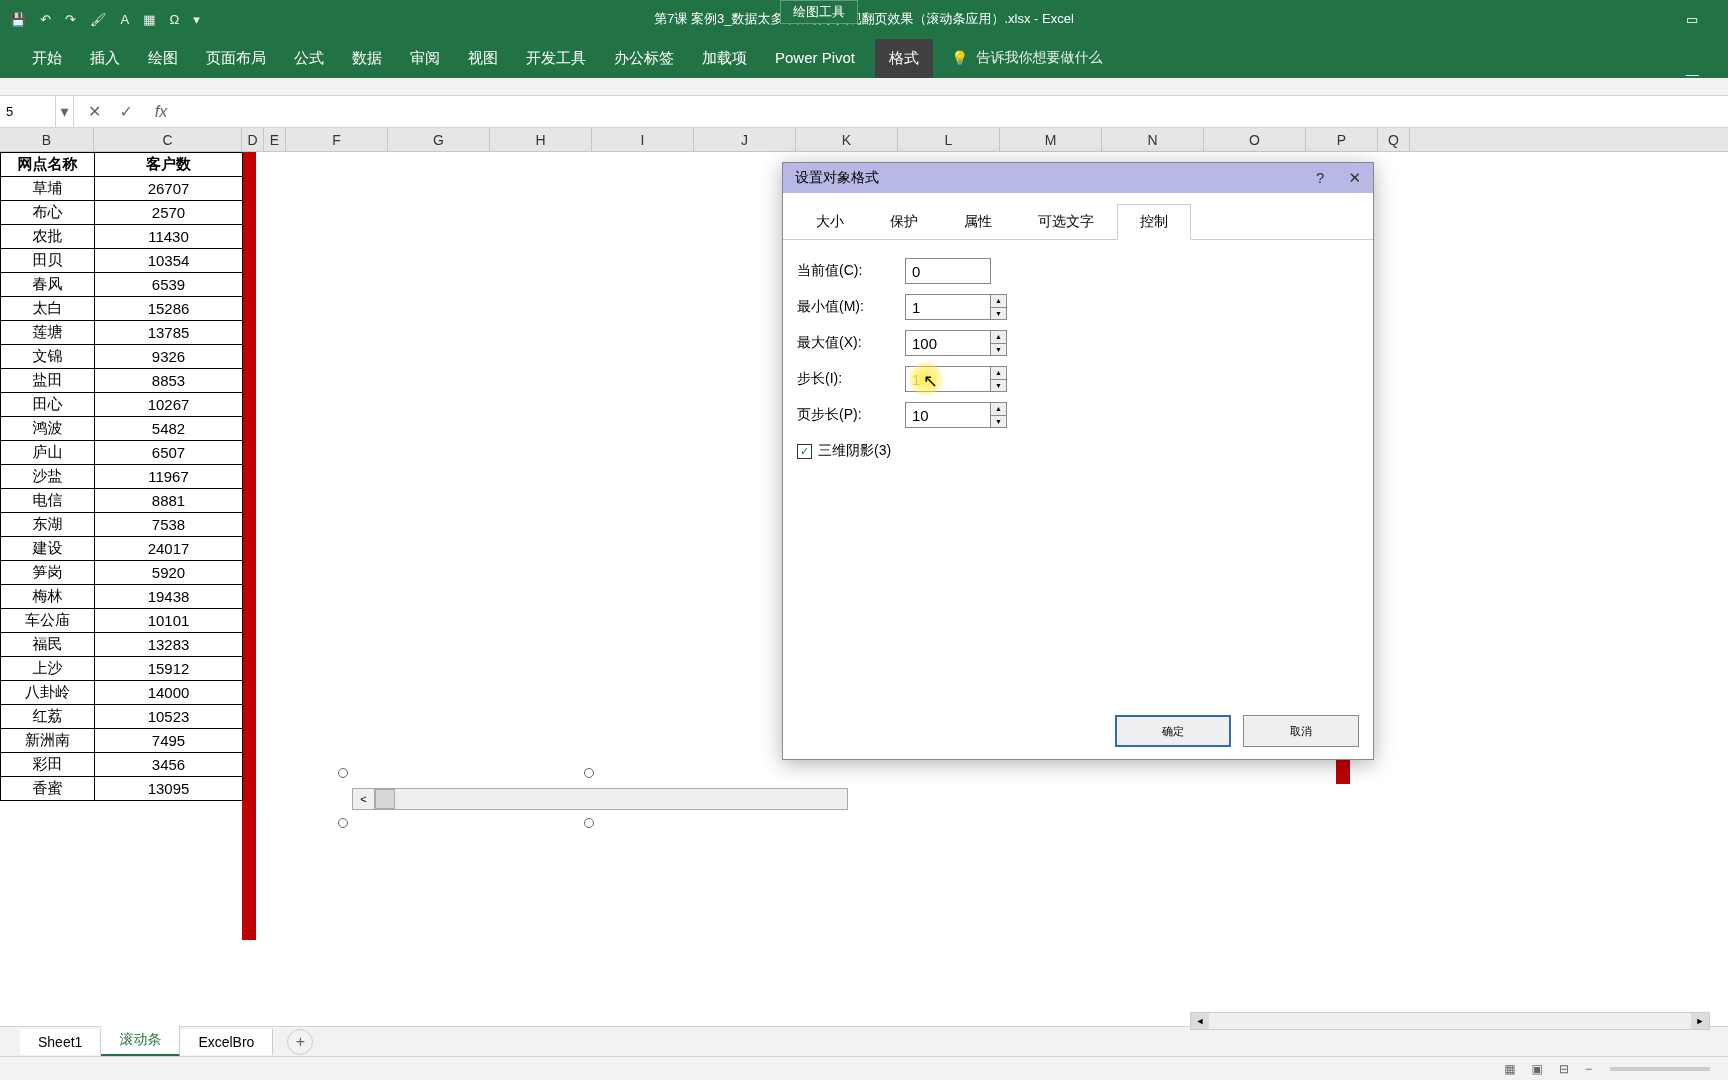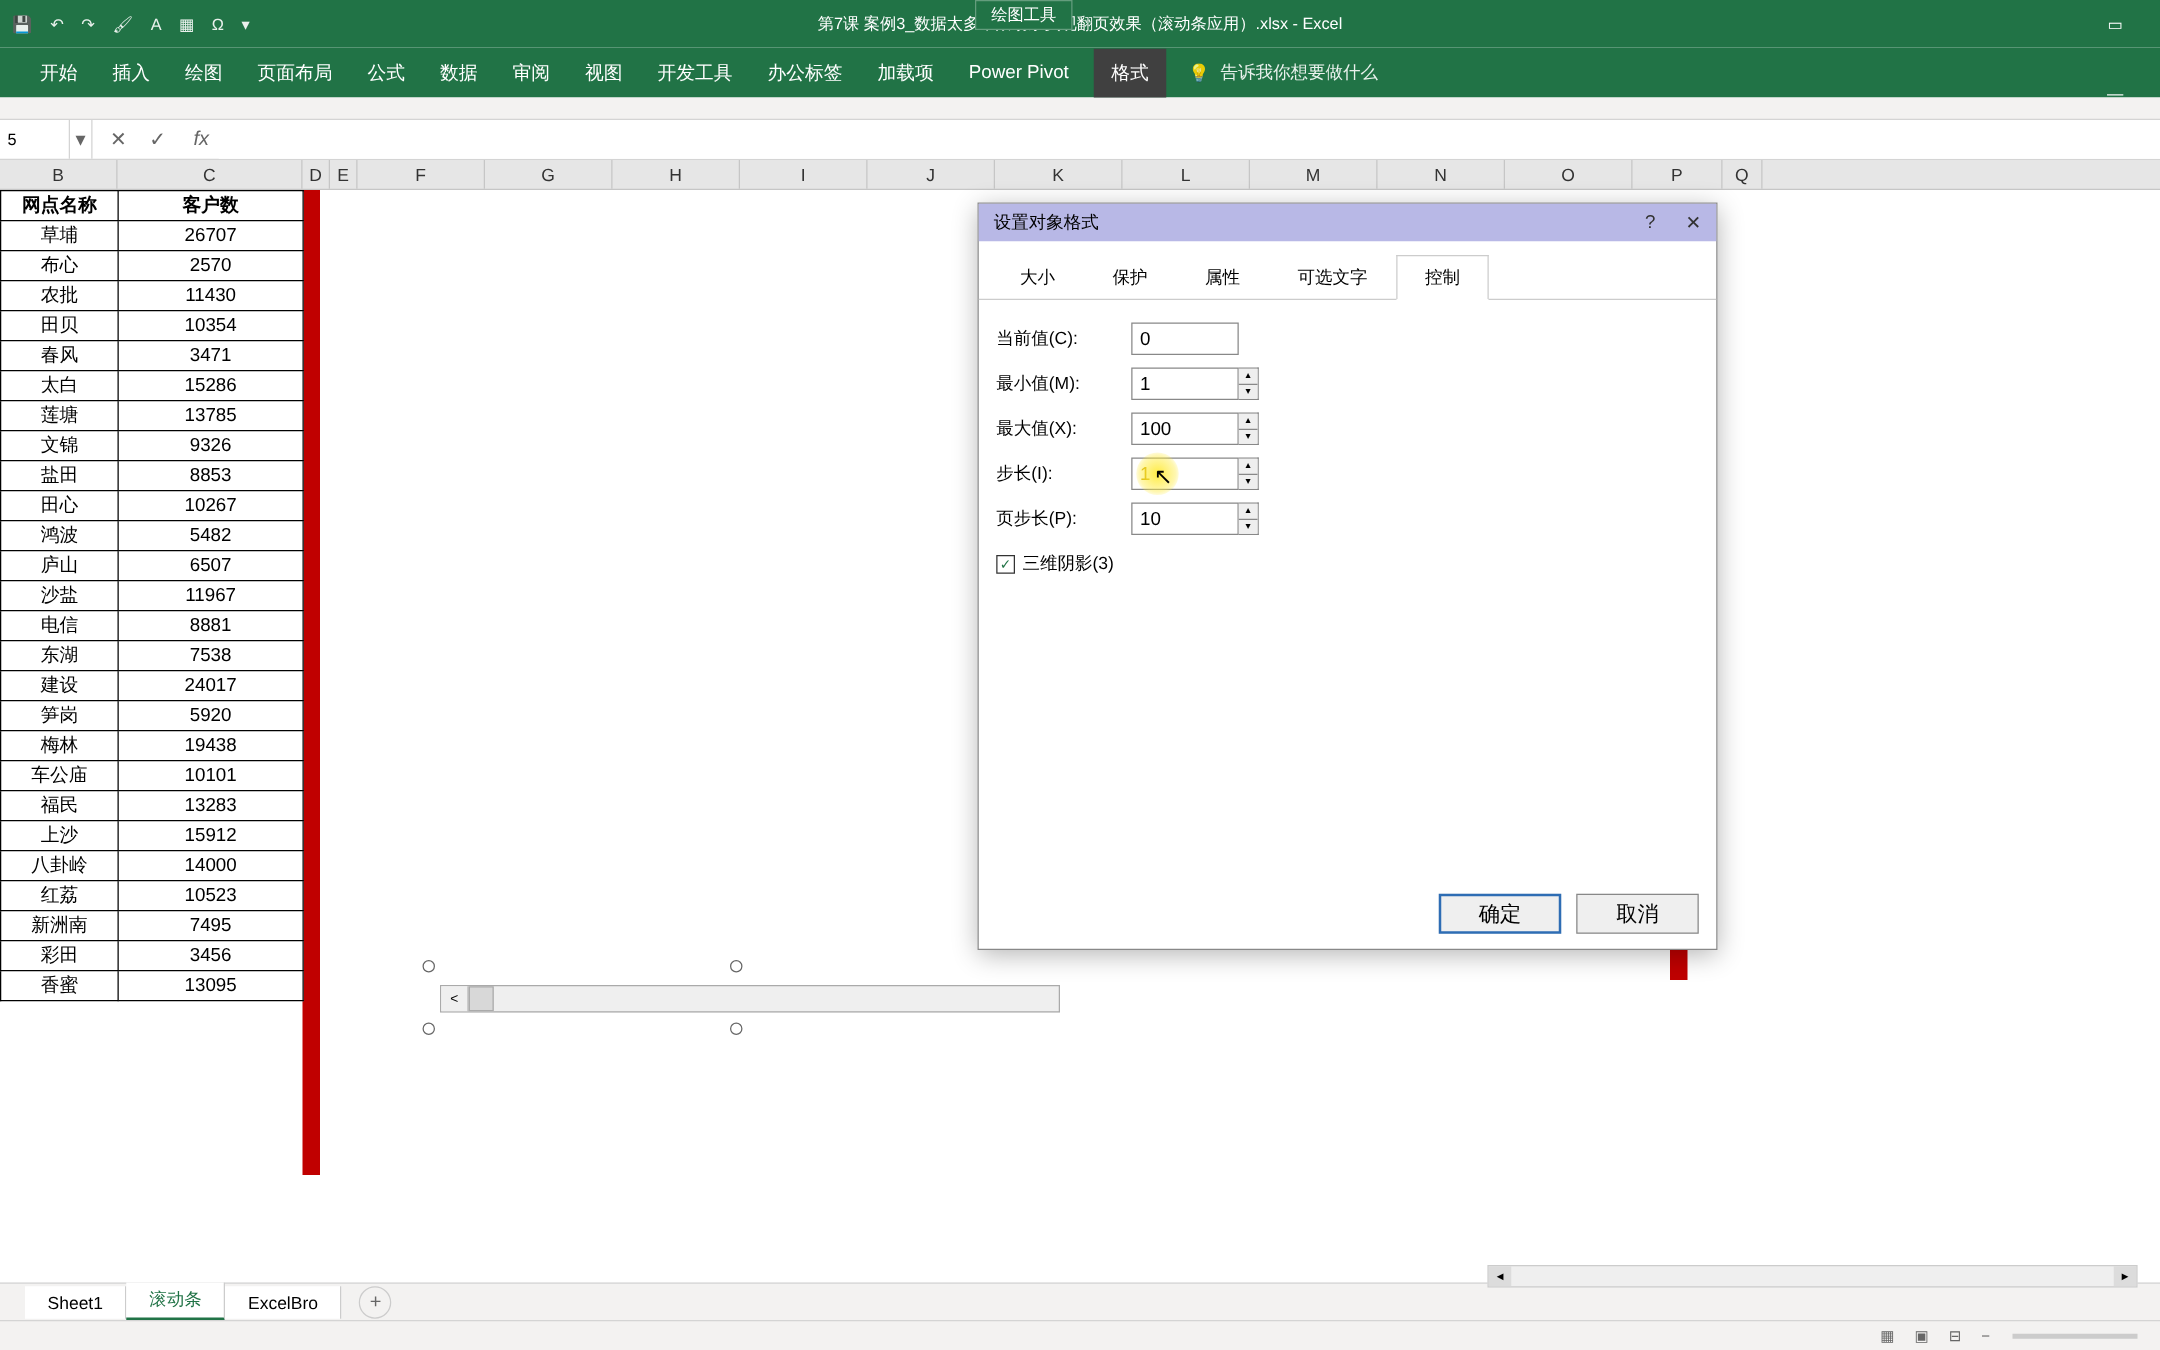--- a/index.html
+++ b/index.html
@@ -66,21 +66,21 @@
 .form-row label { width: 108px; }
 .num-input { width: 86px; height: 26px; border: 1px solid #888; padding: 0 6px; font-size: 15px; }
 .spinner { width: 16px; display: flex; flex-direction: column; border: 1px solid #888; border-left: none; height: 26px; }
 .spinner div { flex: 1; display: flex; align-items: center; justify-content: center; font-size: 7px; background: #efefef; cursor: pointer; }
 .spinner div:first-child { border-bottom: 1px solid #888; }
 .cell-link-input { width: 196px; height: 26px; border: 1px solid #888; padding: 0 6px; font-size: 15px; }
 .range-btn { width: 26px; height: 26px; border: 1px solid #888; margin-left: -1px; display: flex; align-items: center; justify-content: center; background: #efefef; cursor: pointer; font-size: 12px; }
 .chk-row { display: flex; align-items: center; gap: 6px; margin-top: 14px; }
 .chk { width: 15px; height: 15px; border: 1px solid #333; display: flex; align-items: center; justify-content: center; font-size: 11px; color: #217346; }
 .dlg-footer { position: absolute; bottom: 12px; right: 14px; display: flex; gap: 12px; }
-.dlg-btn { width: 98px; height: 32px; border: 1px solid #888; background: #efefef; font-size: 17px; cursor: pointer; }
+.dlg-btn { width: 116px; height: 32px; border: 1px solid #888; background: #efefef; font-size: 11px; cursor: pointer; }
 .dlg-btn.primary { border: 2px solid #2e6db4; }
 
 
 .highlight-cursor { position: absolute; width: 34px; height: 34px; background: radial-gradient(circle, rgba(255,235,59,0.95) 0%, rgba(255,235,59,0.4) 60%, transparent 80%); border-radius: 50%; pointer-events: none; }
 .cursor-arrow { position: absolute; font-size: 18px; color: #000; }
 
 
 .status-bar { position: absolute; bottom: 0; left: 0; right: 0; height: 24px; background: #f3f2f1; border-top: 1px solid #d4d4d4; display: flex; align-items: center; font-size: 12px; }
 .sheet-tabs-row { position: absolute; bottom: 24px; left: 0; right: 0; height: 30px; background: #f3f2f1; border-top: 1px solid #d4d4d4; display: flex; align-items: center; }
 .sheet-tabs { display: flex; align-items: center; margin-left: 20px; }
@@ -201,21 +201,21 @@
           <tr>
             <td class="colB">农批</td>
             <td class="colC">11430</td>
           </tr>
           <tr>
             <td class="colB">田贝</td>
             <td class="colC">10354</td>
           </tr>
           <tr>
             <td class="colB">春风</td>
-            <td class="colC">3471</td>
+            <td class="colC">6539</td>
           </tr>
           <tr>
             <td class="colB">太白</td>
             <td class="colC">15286</td>
           </tr>
           <tr>
             <td class="colB">莲塘</td>
             <td class="colC">13785</td>
           </tr>
           <tr>

